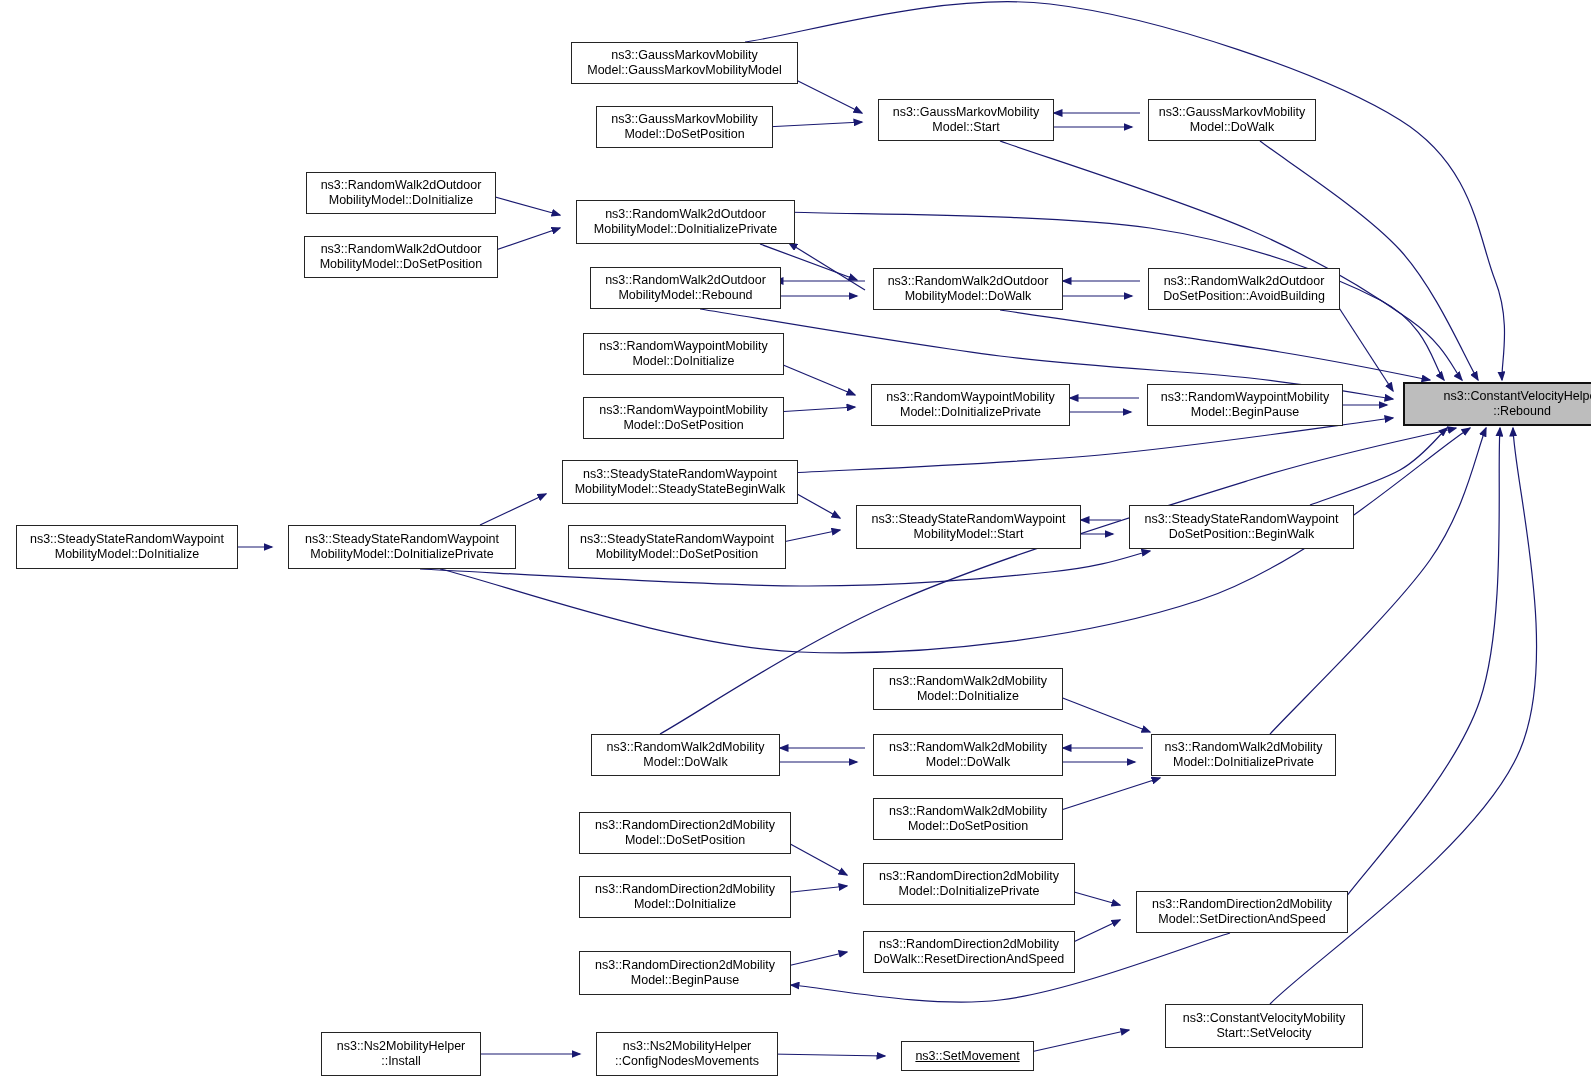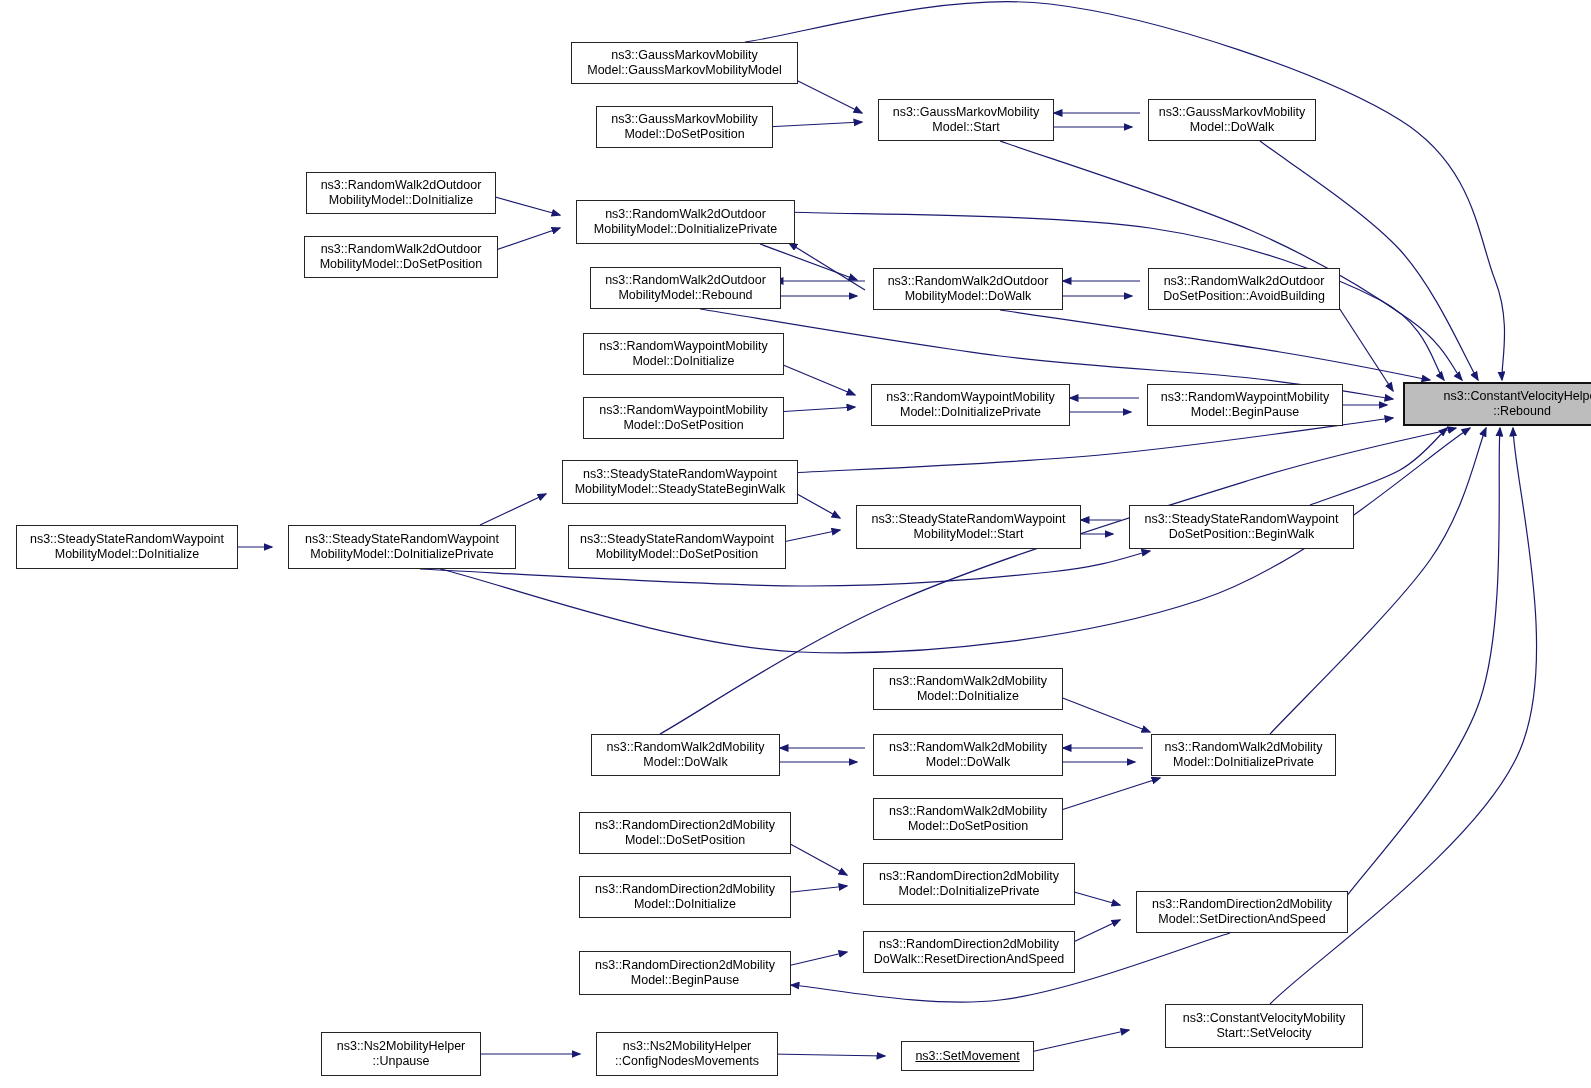--- a/index.html
+++ b/index.html
@@ -207,21 +207,21 @@
       <div class="node" style="left: 1128px; top: 891px; width: 212px; height: 42px;">
         <span class="lbl">ns3::RandomDirection2dMobility</span>
         <span class="lbl">Model::SetDirectionAndSpeed</span>
       </div>
       <div class="node" style="left: 1137px; top: 1004px; width: 198px; height: 44px; margin-left: 20px;">
         <span class="lbl">ns3::ConstantVelocityMobility</span>
         <span class="lbl">Start::SetVelocity</span>
       </div>
       <div class="node" style="left: 313px; top: 1032px; width: 160px; height: 44px;">
         <span class="lbl">ns3::Ns2MobilityHelper</span>
-        <span class="lbl">::Unpause</span>
+        <span class="lbl">::Install</span>
       </div>
       <div class="node" style="left: 588px; top: 1032px; width: 182px; height: 44px;">
         <span class="lbl">ns3::Ns2MobilityHelper</span>
         <span class="lbl">::ConfigNodesMovements</span>
       </div>
       <div class="node" style="left: 893px; top: 1041px; width: 133px; height: 30px; text-decoration: underline;">
         <span class="lbl">ns3::SetMovement</span>
       </div>
     </div>
 </div>

